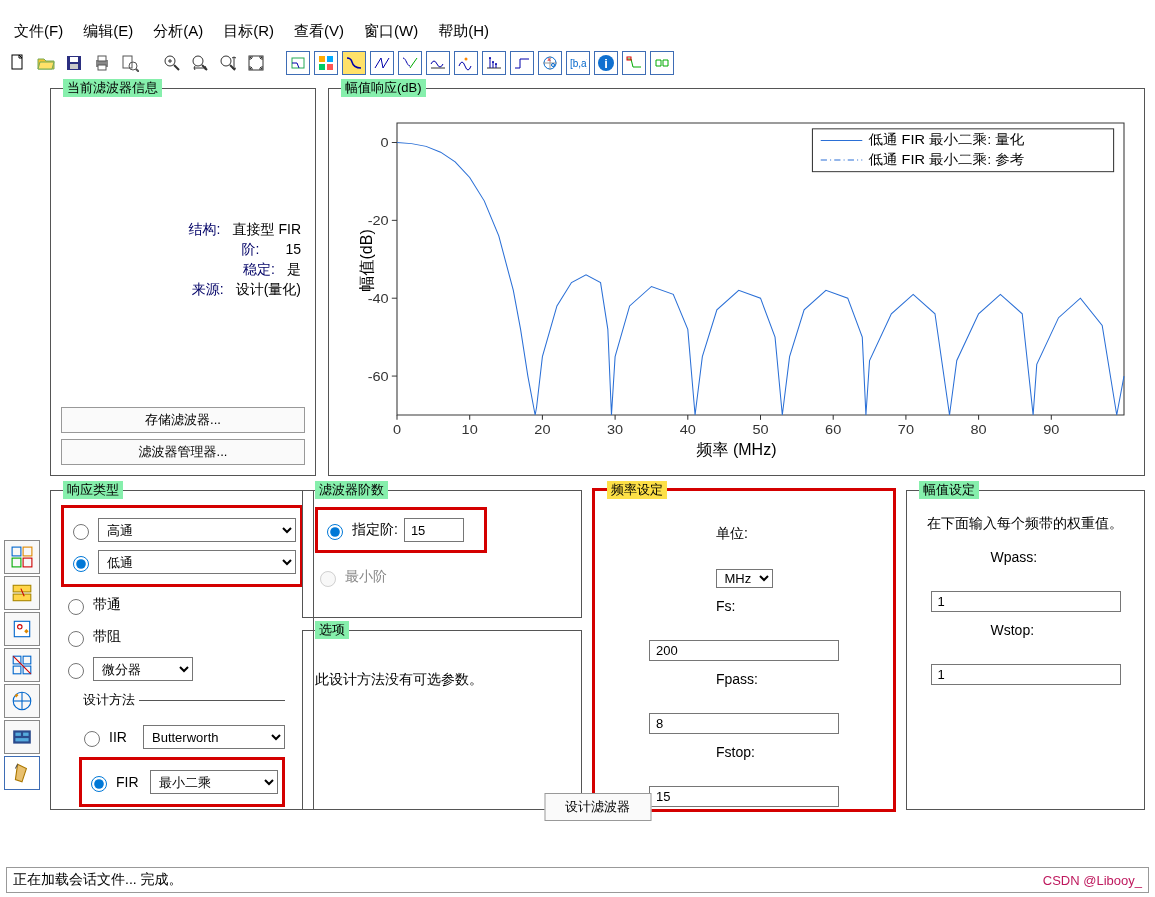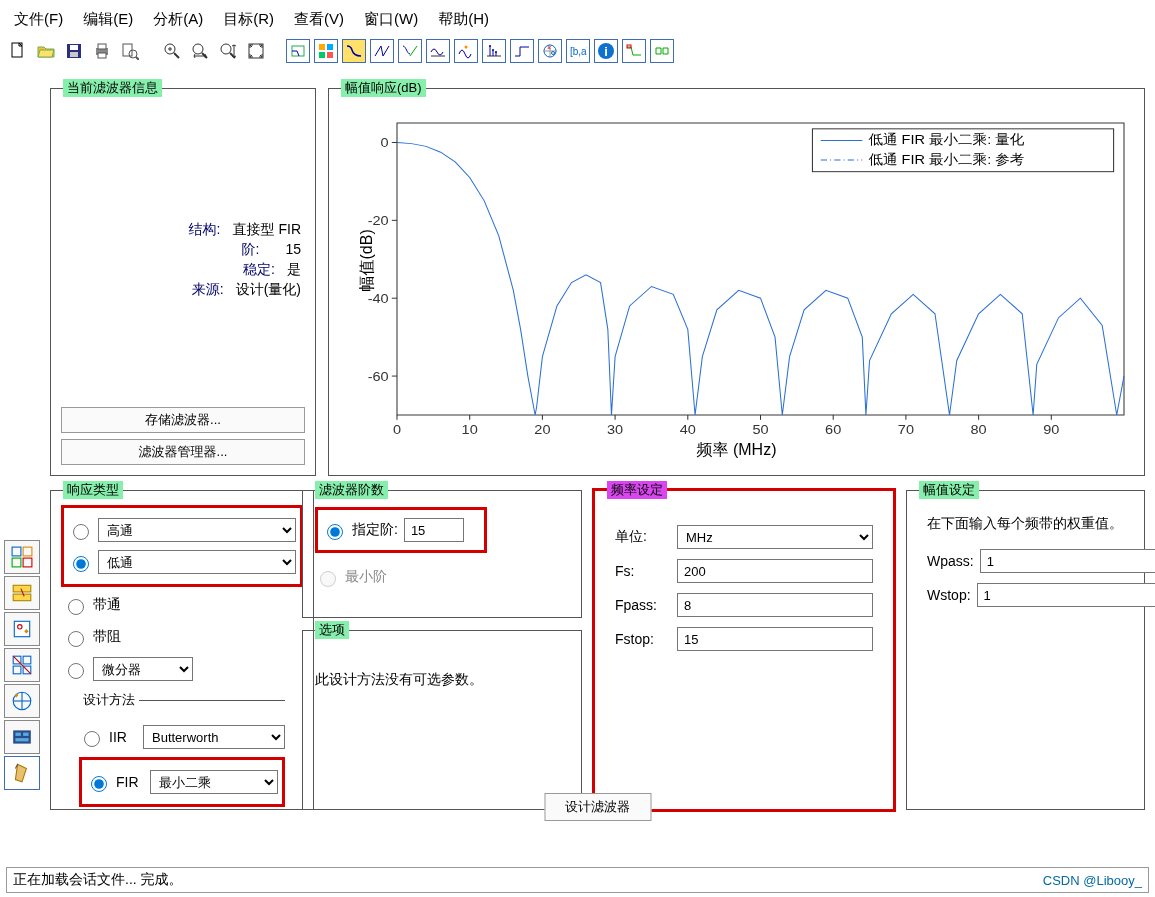--- a/index.html
+++ b/index.html
@@ -1,19 +1,19 @@
 <!DOCTYPE html>
 <html><head>
 <meta charset="utf-8">
 <style>
   * { box-sizing: border-box; font-family: "Microsoft YaHei", "SimSun", sans-serif; }
   body { margin: 0; padding: 0; background: #fff; width: 1155px; height: 897px; overflow: hidden; color: #000; }
 
   
-  .menubar { display: flex; gap: 4px; padding: 8px 6px 6px 6px; font-size: 15px; }
+  .menubar { display: flex; gap: 4px; padding: 20px 6px 6px 6px; font-size: 15px; }
   .menubar span { padding: 2px 8px; cursor: default; }
 
   
   .toolbar { display: flex; align-items: center; gap: 4px; padding: 2px 6px 8px 6px; }
   .tb-btn { width: 24px; height: 24px; display: inline-flex; align-items: center; justify-content: center; }
   .tb-sep { width: 10px; }
   .box-btn { border: 1px solid #3e6db5; }
   .tb-svg { width: 18px; height: 18px; }
 
   
@@ -51,29 +51,29 @@
 
   .grp-body { padding: 16px 12px 10px 12px; font-size: 14px; }
   .radio-row { display:flex; align-items:center; gap: 6px; margin: 4px 0; height: 28px;}
   .radio-row input[type=radio]{ width:16px; height:16px; accent-color: #0078d7;}
   .sel { border: 1px solid #767676; height: 24px; font-size: 13px; flex:1; padding: 0 4px; background:#fff;}
   .txt { border: 1px solid #767676; height: 24px; font-size: 13px; padding: 2px 6px; background:#fff; }
 
   .hl-red { outline: 3px solid #d40000; outline-offset: -1px; }
   .hl-red-box { border: 3px solid #d40000; padding:4px; }
 
-  .form-row { display:flex; align-items:center; gap: 6px; margin: 10px 0; }
+  .form-row { display:flex; align-items:center; gap: 26px; margin: 10px 8px; flex-direction: column; }
   .form-row .lbl { width: 56px; }
   .form-row .txt { flex:1; }
 
   .design-btn { position:absolute; left: 50%; bottom: 0; transform:translateX(-50%); border:1px solid #999; padding: 4px 20px; font-size:13px; background:#fafafa;}
 
   
   .status { position:absolute; left: 6px; right: 6px; bottom: 4px; height: 26px; border: 1px solid #999; padding: 2px 6px; font-size: 14px; display:flex; align-items:center; justify-content:space-between;}
-  .wm { color: #0369a1; font-size: 13px; }
+  .wm { color: #be185d; font-size: 13px; }
 
   fieldset.inner { border: 1px solid #555; margin: 16px; padding: 0; }
   fieldset.inner > legend { font-size: 13px; padding: 0 4px; }
 
   .disabled { color: #888; }
   .ticklbl { font: 14px sans-serif; fill: #333; text-anchor: middle; }
   .yticklbl { font: 14px sans-serif; fill: #333; text-anchor: end; }
   .legend-box { font: 14px sans-serif; }
 </style>
 </head>
@@ -448,21 +448,21 @@
     </div>
 
     <div id="p-opts" class="panel">
       <div class="legend">选项</div>
       <div class="grp-body" style="padding-top:40px;">
         <span>此设计方法没有可选参数。</span>
       </div>
     </div>
 
     <div id="p-freq" class="panel hl-red">
-      <div class="legend" style="background:#d946ef">频率设定</div>
+      <div class="legend" style="background:#fde047">频率设定</div>
       <div class="grp-body" style="padding:24px 20px;">
         <div class="form-row">
             <span class="lbl">单位:</span>
             <select class="sel"><option>MHz</option></select>
           </div>
         <div class="form-row">
             <span class="lbl">Fs:</span>
             <input class="txt" value="200" style="">
           </div>
         <div class="form-row">

